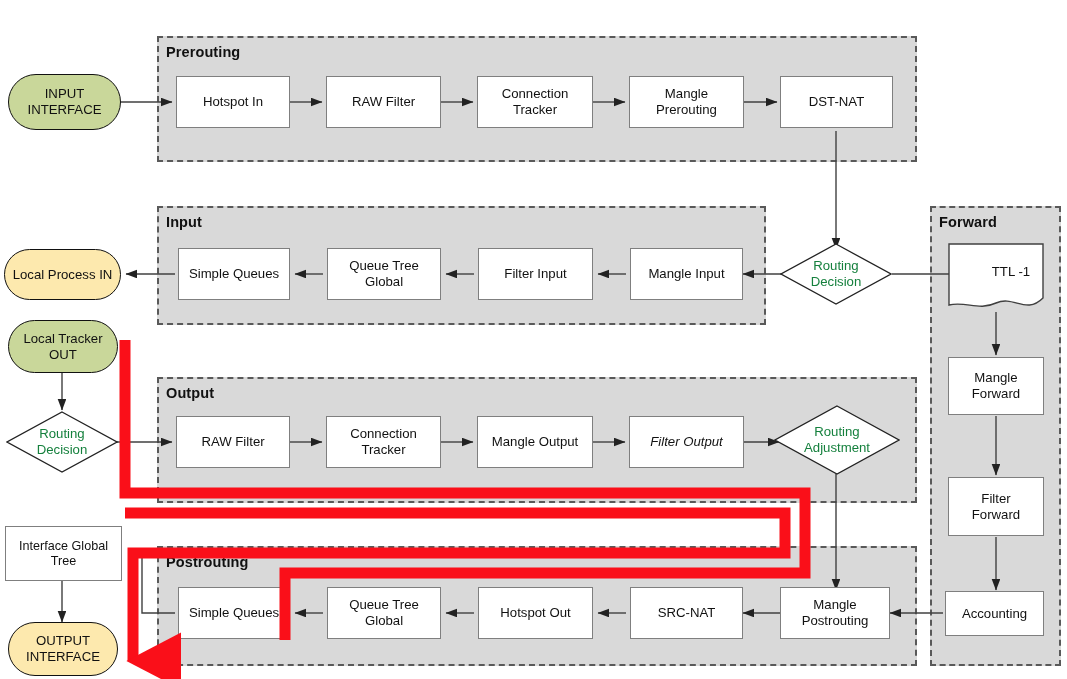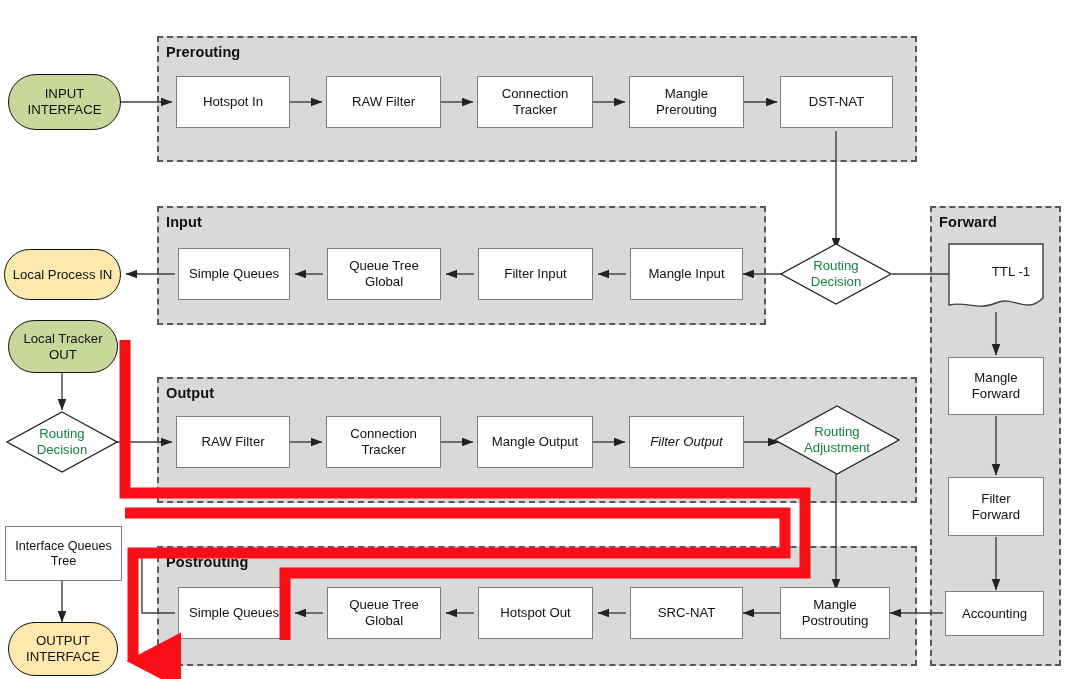--- a/index.html
+++ b/index.html
@@ -210,21 +210,21 @@
     </div>
   <div class="box" style="left:630px;top:587px;width:113px;height:52px;">
     <span style="white-space:pre-line;">SRC-NAT</span>
     </div>
   <div class="box" style="left:780px;top:587px;width:110px;height:52px;">
     <span style="white-space:pre-line;">Mangle
 Postrouting</span>
     </div>
 
   <div class="box" style="left:5px;top:526px;width:117px;height:55px;font-size:12.6px;">
-    <span style="white-space:pre-line;">Interface Queues
+    <span style="white-space:pre-line;">Interface Global
 Tree</span>
     </div>
 
   <div class="diamond" style="left:780px;top:243px;width:112px;height:62px;">
     <svg width="112" height="62" viewBox="0 0 112 62">
       <path d="M56,1 L111,31 L56,61 L1,31 Z" fill="#ffffff" stroke="#222" stroke-width="1.3"></path>
     </svg>
     <div class="dlabel" style="white-space:pre-line;">Routing
 Decision</div>
   </div>

